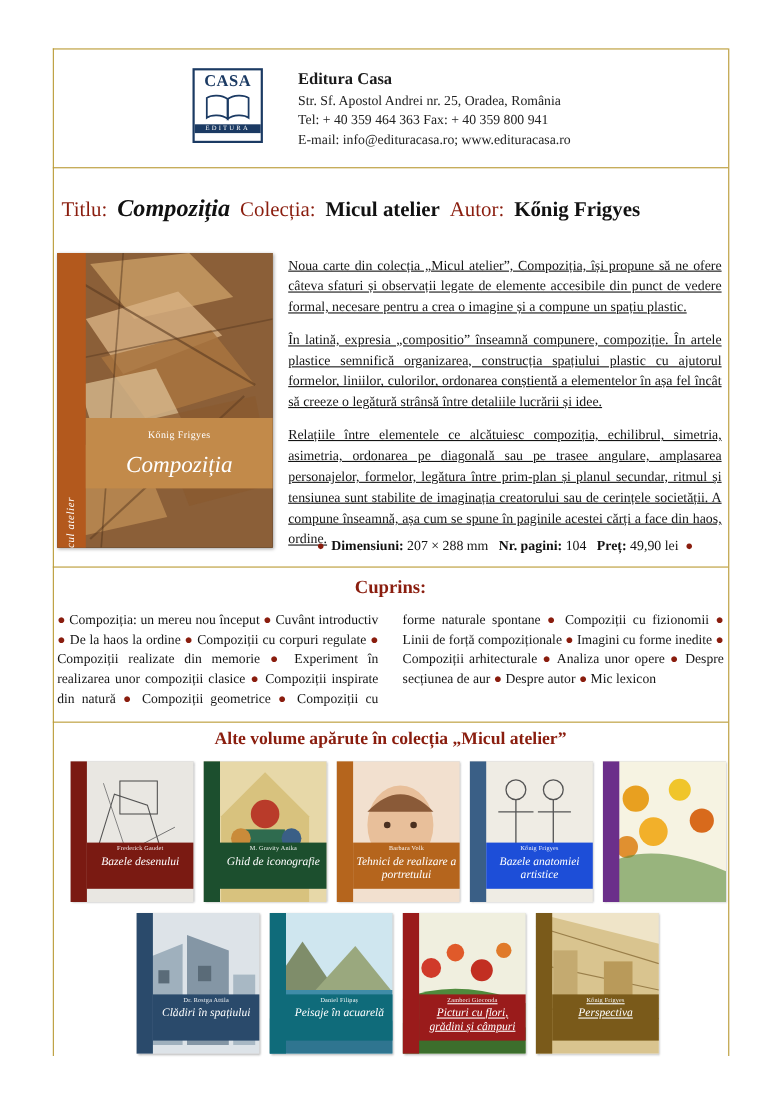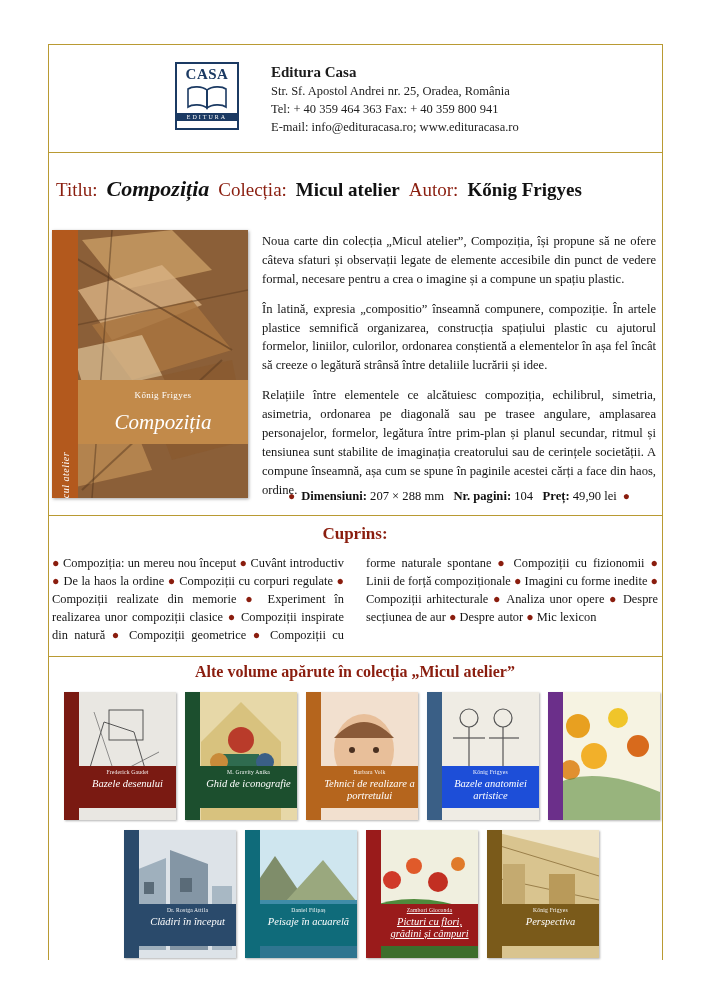--- a/index.html
+++ b/index.html
@@ -182,20 +182,21 @@
 
   .desc {
     position: absolute;
     left: 262px;
     top: 232px;
     width: 394px;
     font-size: 12.6px;
     line-height: 1.5;
     text-align: justify;
     color: #151515;
+    text-decoration: underline;
   }
   .desc p { margin: 0 0 11px 0; text-indent: 0; }
 
   .specs {
     position: absolute;
     left: 262px;
     top: 489px;
     width: 394px;
     font-size: 12.6px;
     text-align: center;
@@ -457,21 +458,21 @@
           <rect width="112" height="128" fill="#dde3e8"></rect>
           <polygon points="12,120 12,40 42,28 42,120" fill="#9fb0bd"></polygon>
           <polygon points="46,120 46,20 84,34 84,120" fill="#8496a5"></polygon>
           <rect x="88" y="56" width="20" height="64" fill="#a8b8c4"></rect>
           <rect x="20" y="52" width="10" height="12" fill="#5a6b78"></rect>
           <rect x="56" y="48" width="12" height="14" fill="#5a6b78"></rect>
         </svg>
         <div class="spine" style="background: rgb(42, 74, 107);"></div>
         <div class="band" style="background: rgb(42, 74, 107);">
           <div class="au">Dr. Rostga Attila</div>
-          <div class="ti">Clădiri în început</div>
+          <div class="ti">Clădiri în spațiului</div>
         </div>
       </div>
       <div class="book">
         <svg class="art" viewBox="0 0 112 128" preserveAspectRatio="none">
           <rect width="112" height="128" fill="#cfe6ef"></rect>
           <polygon points="0,70 30,26 60,70" fill="#7f8d6a"></polygon>
           <polygon points="40,72 78,30 112,72" fill="#9aa87e"></polygon>
           <rect x="0" y="70" width="112" height="58" fill="#3f8ca8"></rect>
           <path d="M0 96 Q56 86 112 98 L112 128 L0 128 Z" fill="#2f7590"></path>
         </svg>
@@ -501,20 +502,20 @@
         <svg class="art" viewBox="0 0 112 128" preserveAspectRatio="none">
           <rect width="112" height="128" fill="#efe4c8"></rect>
           <polygon points="0,0 112,28 112,128 0,128" fill="#d9c48f"></polygon>
           <line x1="0" y1="12" x2="112" y2="46" stroke="#9a7f4a" stroke-width="1"></line>
           <line x1="0" y1="46" x2="112" y2="70" stroke="#9a7f4a" stroke-width="1"></line>
           <line x1="0" y1="86" x2="112" y2="96" stroke="#9a7f4a" stroke-width="1"></line>
           <rect x="62" y="44" width="26" height="48" fill="#b99a5a"></rect>
           <rect x="16" y="34" width="22" height="42" fill="#c4aa70"></rect>
         </svg>
         <div class="spine" style="background: rgb(122, 90, 26);"></div>
-        <div class="band" style="background: rgb(122, 90, 26);">
+        <div class="band" style="background: rgb(122, 90, 26); text-decoration: underline;">
           <div class="au">Kőnig Frigyes</div>
           <div class="ti">Perspectiva</div>
         </div>
       </div>
     </div>
 
 </div>
 
 </body></html>

